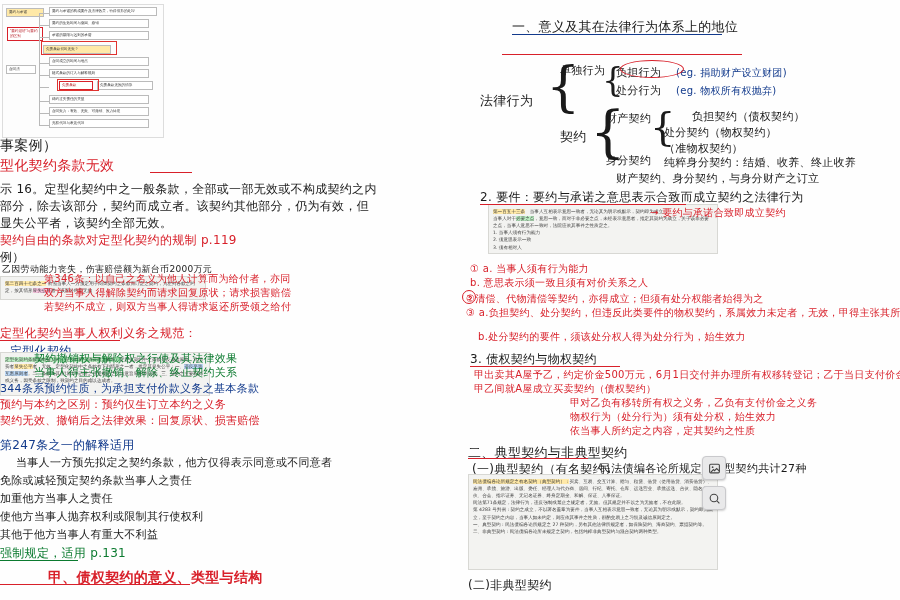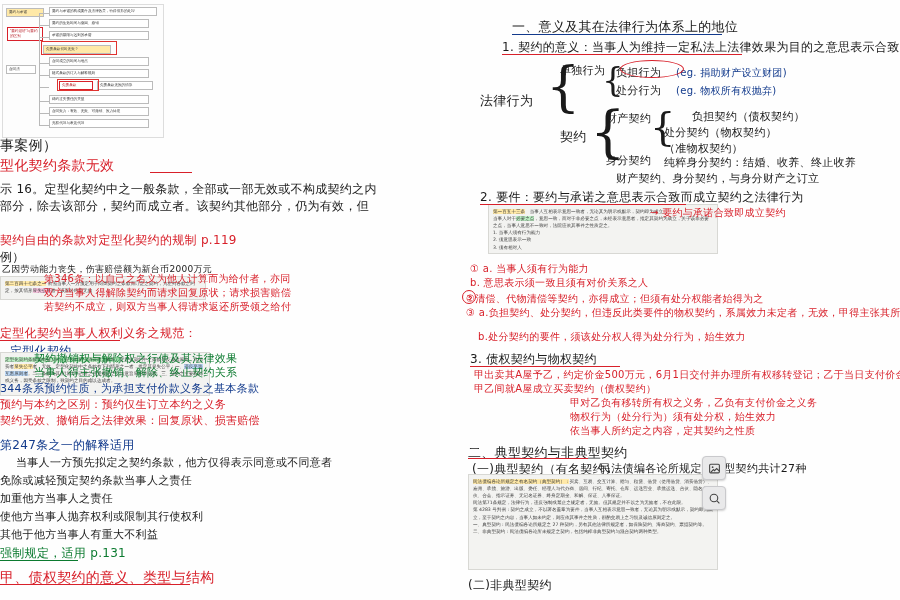--- a/index.html
+++ b/index.html
@@ -27,21 +27,21 @@
   .blue{color:#123a8c;}
   .red{color:#d8202a;}
   .green{color:#0b7a2f;}
   .black{color:#1a1a1a;}
   .s11{font-size:11px;}
   .s12{font-size:12px;}
   .s13{font-size:13px;}
   .s14{font-size:14px;}
   .s10{font-size:10px;}
   .s9{font-size:9px;}
-  .bold{font-weight:normal;}
+  .bold{font-weight:bold;margin-left:48px;}
 
   
   .clip{
     position:absolute;
     background:#f3f3f1;
     border:1px solid #d8d8d4;
     overflow:hidden;
     font-family:"DejaVu Sans", sans-serif;
     font-size:4.6px;
     line-height:1.55;
@@ -116,20 +116,21 @@
       <div class="mm-line" style="left:36px;top:120px;width:10px;"></div>
       <div class="mm-red" style="left:38px;top:36px;width:74px;height:12px;"></div>
       <div class="mm-red" style="left:54px;top:74px;width:40px;height:10px;"></div>
     </div>
 
     <div class="hw s14 black" style="left:0px;top:136px;">事案例）</div>
     <div class="hw s14 red" style="left:0px;top:156px;">型化契约条款无效</div>
 
     <div class="hw s12 black" style="left:0px;top:182px;">示 16。定型化契约中之一般条款，全部或一部无效或不构成契约之内</div>
     <div class="hw s12 black" style="left:0px;top:199px;">部分，除去该部分，契约而成立者。该契约其他部分，仍为有效，但</div>
+    <div class="hw s12 black" style="left:0px;top:216px;">显失公平者，该契约全部无效。</div>
     <div class="hw s12 red" style="left:0px;top:233px;">契约自由的条款对定型化契约的规制 p.119</div>
     <div class="hw s12 black" style="left:0px;top:250px;">例）</div>
 
     <div class="hw s9 black" style="left:2px;top:264px;">乙因劳动能力丧失，伤害赔偿额为新台币2000万元</div>
 
     <div class="clip" style="left:0px;top:276px;width:206px;height:24px;"><span class="hl-y">第二百四十七条之一</span> 依照当事人一方预定用于同类契约之条款而订定之契约，为左列各款之约定，按其情形<span class="hl-p">显失公平</span>者，该部分约定无效</div>
 
     <div class="hw s10 red" style="left:44px;top:272px;">第346条：以自己之名义为他人计算而为给付者，亦同</div>
     <div class="hw s10 red" style="left:44px;top:286px;">双方当事人得解除契约而请求回复原状；请求损害赔偿</div>
     <div class="hw s10 red" style="left:44px;top:300px;">若契约不成立，则双方当事人得请求返还所受领之给付</div>
@@ -158,21 +159,20 @@
     <div class="underline-red" style="left:0px;top:340px;width:120px;"></div>
     <div class="underline-green" style="left:0px;top:560px;width:78px;"></div>
     <div class="underline-red" style="left:0px;top:584px;width:190px;"></div>
   </div>
 
   <div class="gutter"></div>
 
   <div class="sheet right">
 
     <div class="hw s13 black" style="left:62px;top:18px;">一、意义及其在法律行为体系上的地位</div>
-    <div class="hw s12 black" style="left:52px;top:40px;">1. 契约的意义：当事人为维持一定私法上法律效果为目的之意思表示合致</div>
 
     <div class="hw s13 black" style="left:30px;top:92px;">法律行为</div>
 
     <div class="brace black" style="left:96px;top:60px;font-size:54px;line-height:54px;">{</div>
     <div class="hw s11 black" style="left:110px;top:64px;">单独行为</div>
     <div class="brace black" style="left:152px;top:62px;font-size:34px;line-height:34px;">{</div>
     <div class="hw s11 black" style="left:166px;top:66px;">负担行为</div>
     <div class="hw s11 black" style="left:166px;top:84px;">处分行为</div>
     <div class="hw s10 blue" style="left:226px;top:66px;">(eg. 捐助财产设立财团)</div>
     <div class="hw s10 blue" style="left:226px;top:84px;">(eg. 物权所有权抛弃)</div>

